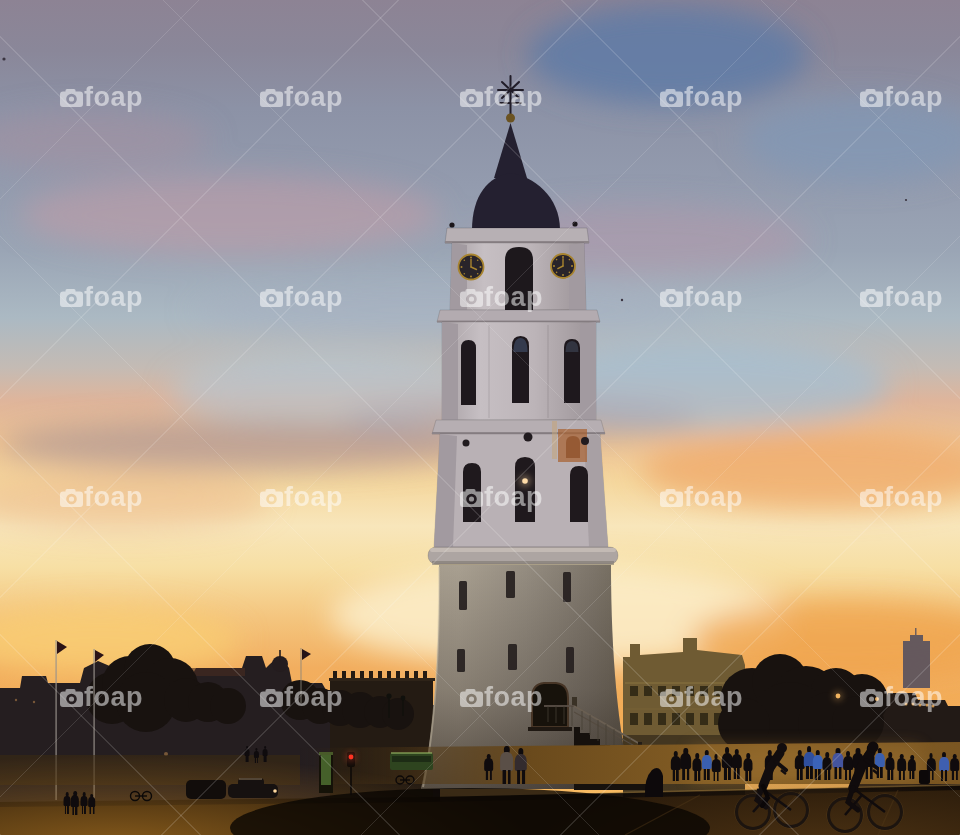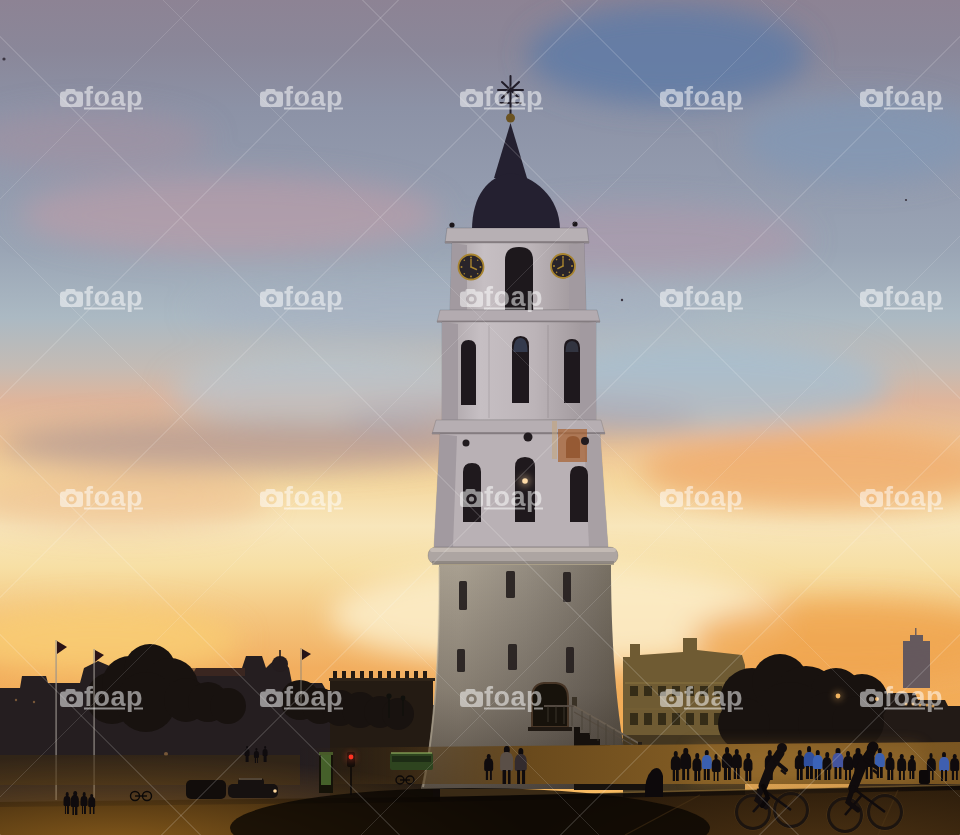--- a/index.html
+++ b/index.html
@@ -19,21 +19,21 @@
   .p-head{position:absolute;top:0;left:50%;transform:translateX(-50%);
           width:42%;height:21%;border-radius:50%;background:var(--c-person,#0d090b);}
   .p-body{position:absolute;top:17%;left:50%;transform:translateX(-50%);
           width:100%;height:48%;border-radius:42% 42% 16% 16%;}
   .p-legs{position:absolute;bottom:0;left:50%;transform:translateX(-50%);
           width:62%;height:38%;}
   
   #wm-layer{position:absolute;inset:0;pointer-events:none;}
   #wm-lines{position:absolute;inset:0;}
   .wm{position:absolute;display:flex;align-items:center;
-      transform:translate(-50%,-50%);color:rgba(255,255,255,.52);text-decoration:underline;}
+      transform:translate(-50%,-50%);color:rgba(255,255,255,.52);}
   .wm-text{font-size:27px;font-weight:700;letter-spacing:.5px;line-height:1;}
   .wm svg{position:static;display:block;}
 </style>
 </head>
 <body>
 
 <div class="stage">
 
 <svg id="scene" width="960" height="835" viewBox="0 0 960 835">
   <defs>

